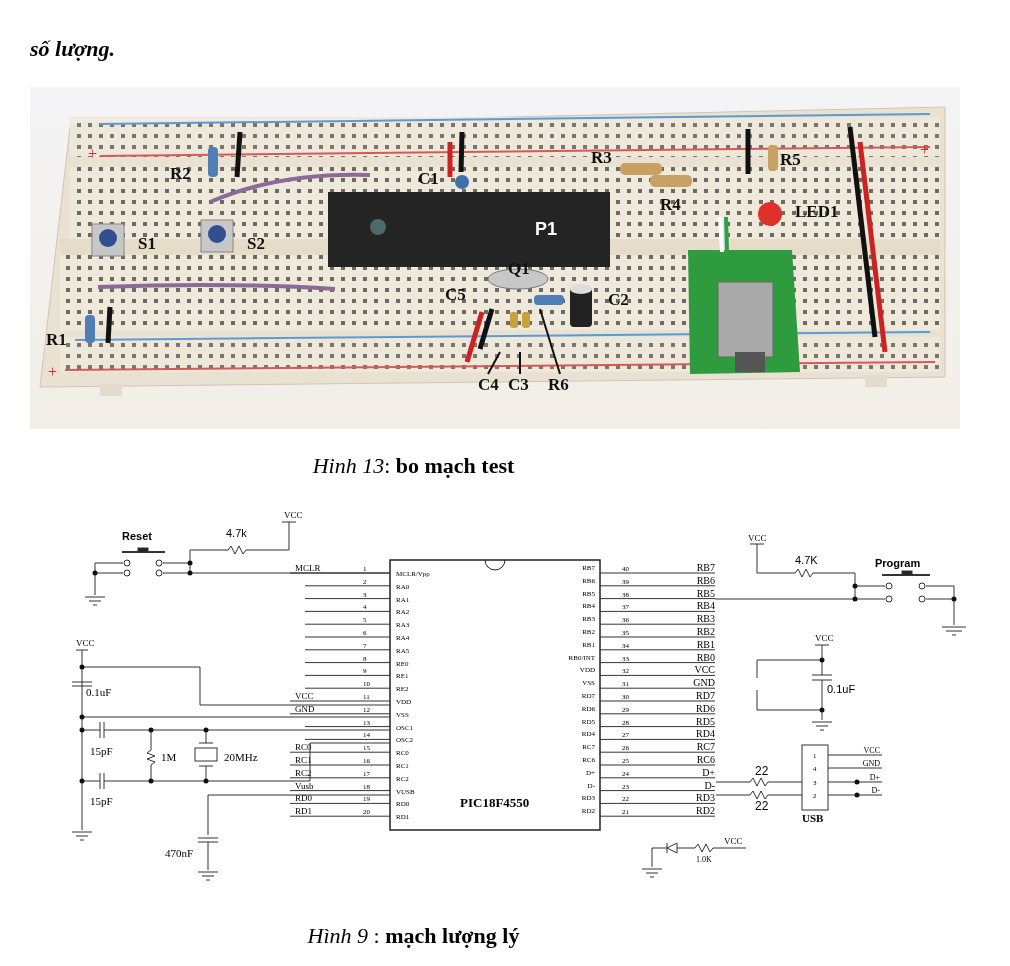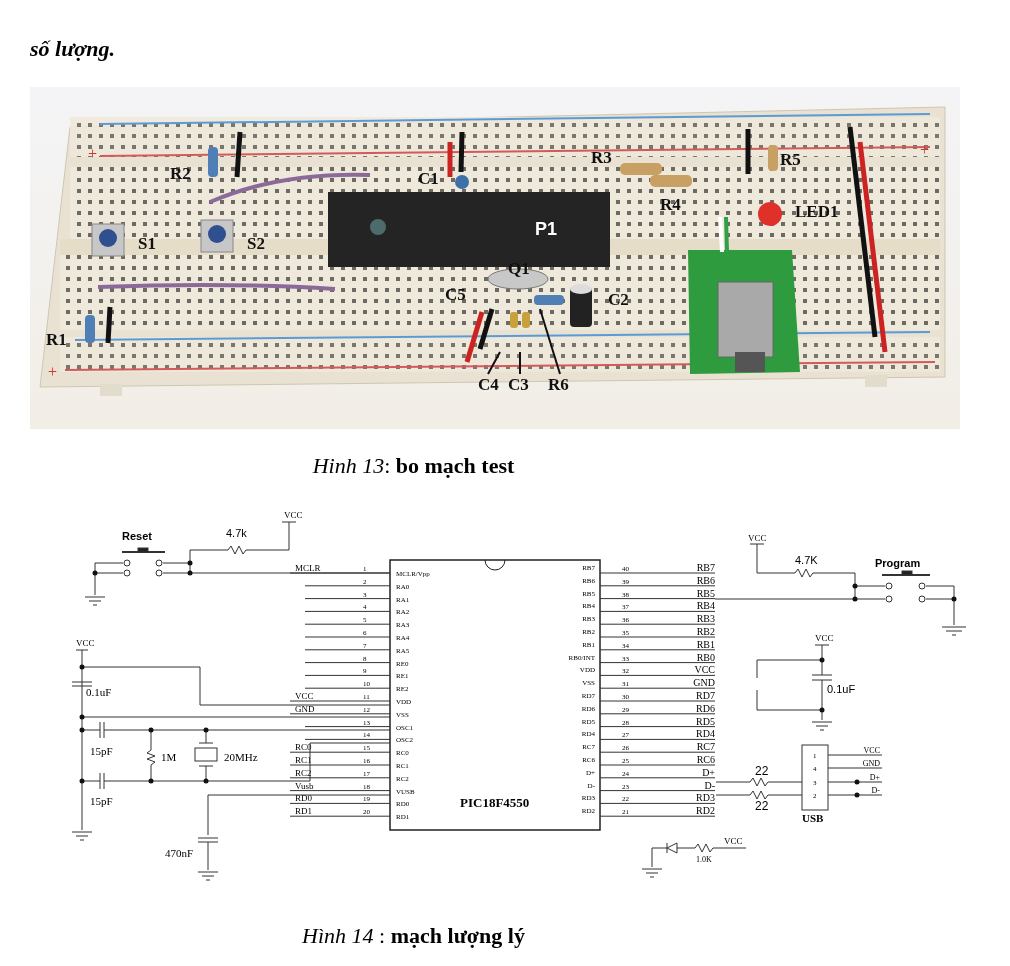--- a/index.html
+++ b/index.html
@@ -531,14 +531,14 @@
     <line x1="653" y1="348" x2="686" y2="348"></line>
     <line x1="582" y1="369" x2="602" y2="369"></line>
       <line x1="586" y1="373" x2="598" y2="373"></line>
       <line x1="590" y1="377" x2="594" y2="377"></line>
   </g>
   <text x="636" y="362" font-size="8">1.0K</text>
   <text x="664" y="344" font-size="9">VCC</text>
 </svg>
 
 <div class="caption" style="top:923px;">
-  <span class="lead">Hình 14</span><span> : </span><span class="title">mạch lượng lý</span>
+  <span class="lead">Hình 9</span><span> : </span><span class="title">mạch lượng lý</span>
 </div>
 
 </body></html>

